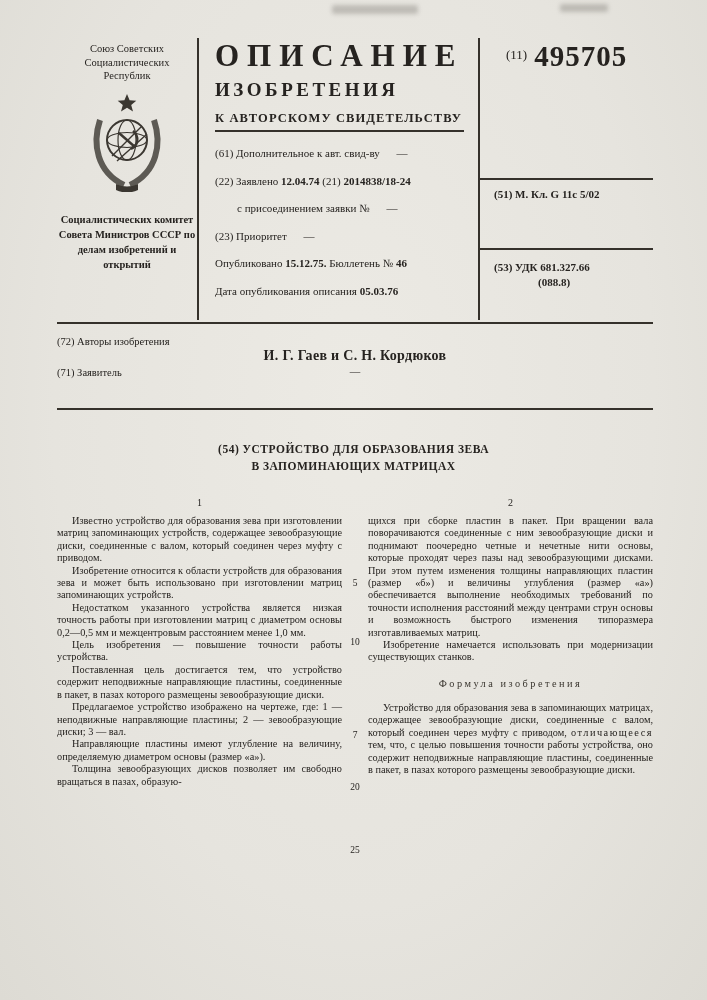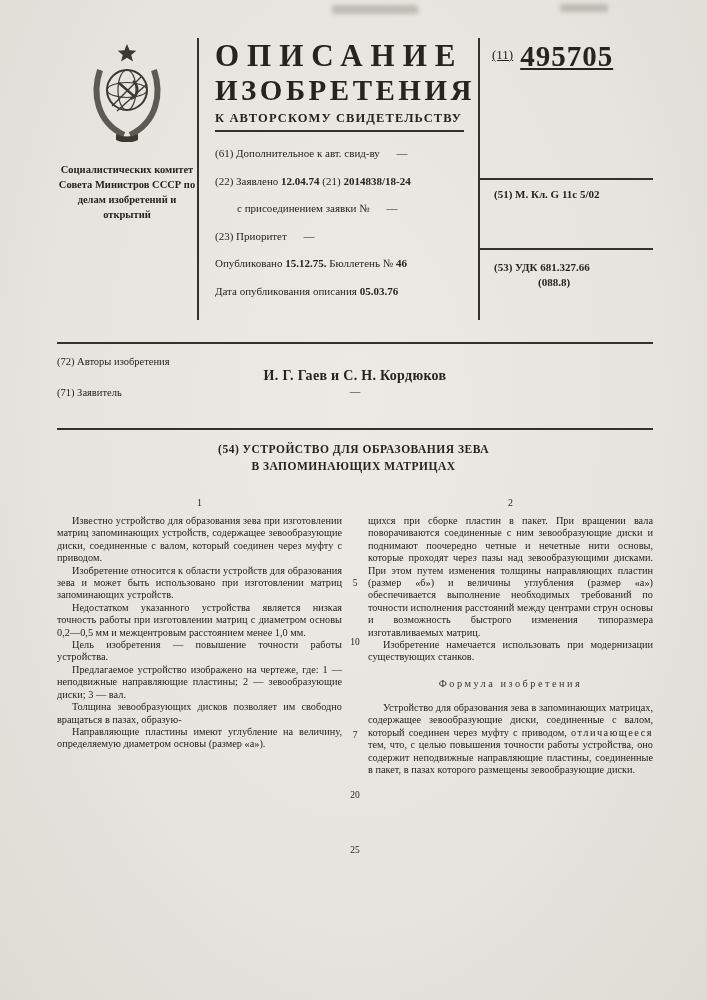--- a/index.html
+++ b/index.html
@@ -23,41 +23,41 @@
   .pub-col { width: 140px; text-align: center; padding-top: 4px; }
   .union { font-size: 10.5px; line-height: 13.5px; width: 110px; margin: 0 auto 9px; }
   .emblem { display: block; margin: 0 auto 20px; }
   .committee { font-weight: bold; font-size: 10.5px; line-height: 15px; width: 138px; margin: 0 auto; }
 
   .mid-col {
     width: 283px; padding: 0 8px 0 16px;
     border-left: 2px solid #35312b; border-right: 2px solid #35312b;
   }
   .m1 { font-size: 31px; font-weight: bold; letter-spacing: 8px; line-height: 36px; white-space: nowrap; }
-  .m2 { font-size: 29px; font-weight: bold; letter-spacing: 3.5px; line-height: 32px; white-space: nowrap; }
+  .m2 { font-size: 19px; font-weight: bold; letter-spacing: 3.5px; line-height: 32px; white-space: nowrap; }
   .sub { display: inline-block; font-size: 12.5px; font-weight: bold; letter-spacing: 1.1px;
          border-bottom: 2px solid #35312b; padding: 4px 2px 4px 0; margin-top: 1px; white-space: nowrap; }
   .fields { margin-top: 15px; font-size: 11px; }
   .bfield { margin-bottom: 15.5px; white-space: nowrap; }
   .bfield .bold { font-weight: bold; text-align: center; }
   .bfield.ind { padding-left: 22px; }
   .dash-gap { margin-left: 14px; }
 
   .right-col { flex: 1; position: relative; padding-left: 14px; }
-  .numrow { position: absolute; top: 2px; left: 12px; display: flex; gap: 7px; align-items: flex-start; text-decoration: underline; }
+  .numrow { position: absolute; top: 2px; left: 26px; display: flex; gap: 7px; align-items: flex-start; }
   .code11 { font-size: 13px; padding-top: 7px; }
   .pubnum { font-size: 29px; font-weight: bold; letter-spacing: 1px; }
   .rdiv { position: absolute; left: 0; right: 0; border-top: 2px solid #35312b; }
   .rdiv.a { top: 140px; } .rdiv.b { top: 210px; }
   .classline { position: absolute; top: 150px; left: 14px; font-size: 11px; font-weight: bold; white-space: nowrap; }
   .udc { position: absolute; top: 222px; left: 14px; font-size: 11px; font-weight: bold; line-height: 15px; }
   .udc .l2 { padding-left: 44px; }
 
   
-  .parties { position: absolute; top: 342px; left: 57px; width: 596px; height: 88px;
+  .parties { position: absolute; top: 322px; left: 57px; width: 596px; height: 88px;
              border-top: 2px solid #35312b; border-bottom: 2px solid #35312b; }
   .prow1 { position: relative; padding-top: 11px; }
   .pcode { font-size: 10.5px; line-height: 14px; width: 150px; }
   .pauthors { position: absolute; left: 0; right: 0; top: 24px; text-align: center;
               font-weight: bold; font-size: 14px; letter-spacing: .3px; }
   .prow2 { position: relative; margin-top: 17px; font-size: 10.5px; }
   .pdash { position: absolute; left: 0; right: 0; top: 0; text-align: center; }
 
   
   .title54 { position: absolute; top: 441px; left: 0; width: 707px; text-align: center;
@@ -65,36 +65,37 @@
 
   
   .bodyblk { position: absolute; top: 497px; left: 57px; width: 596px; }
   .colnums { display: flex; font-size: 10px; margin-bottom: 7px; }
   .colnums .c { width: 285px; text-align: center; }
   .colnums .g { width: 26px; }
   .cols { display: flex; }
   .ltext, .rtext { width: 285px; }
   .gut { width: 26px; position: relative; font-size: 9.5px; }
   .gnum { position: absolute; left: 0; width: 100%; text-align: center; }
-  .gn0 { top: 63px; } .gn1 { top: 122px; } .gn2 { top: 215px; } .gn3 { top: 275px; } .gn4 { top: 330px; }
+  .gn0 { top: 63px; } .gn1 { top: 122px; } .gn2 { top: 215px; } .gn3 { top: 267px; } .gn4 { top: 330px; }
   .bodyblk p { font-size: 10.3px; line-height: 12.4px; text-align: justify; text-indent: 15px; }
   .bodyblk p.noind { text-indent: 0; }
   .fheading { text-align: center; letter-spacing: 2.5px; margin: 14px 0 13px; font-size: 10.3px; color: #3a362f; }
   .emph { letter-spacing: 1.5px; }
 </style>
 </head>
 <body>
 
 <div class="sheet">
   <div class="smudge a"></div>
   <div class="smudge b"></div>
 
   <div class="header">
 
     <div class="pub-col">
+      <div class="union">Союз Советских Социалистических Республик</div>
       <svg class="emblem" width="80" height="100" viewBox="0 0 80 100">
         <path d="M40 2 l2.6 6.2 6.7 .5 -5.1 4.3 1.8 6.5 -6 -3.8 -6 3.8 1.8 -6.5 -5.1 -4.3 6.7 -.5z" fill="#3b3731"></path>
         <path d="M13 28 C5 52 10 80 37 93" fill="none" stroke="#3b3731" stroke-width="6" opacity=".8"></path>
         <path d="M67 28 C75 52 70 80 43 93" fill="none" stroke="#3b3731" stroke-width="6" opacity=".8"></path>
         <circle cx="40" cy="48" r="20" fill="none" stroke="#3b3731" stroke-width="2"></circle>
         <ellipse cx="40" cy="48" rx="20" ry="7.5" fill="none" stroke="#3b3731" stroke-width="1.2"></ellipse>
         <ellipse cx="40" cy="48" rx="9" ry="20" fill="none" stroke="#3b3731" stroke-width="1.2"></ellipse>
         <path d="M25 64 L55 34 M30 69 L60 42" stroke="#3b3731" stroke-width="1.4"></path>
         <path d="M32 41 L48 55 M46 39 C53 45 51 54 44 57" stroke="#3b3731" stroke-width="2.4" fill="none"></path>
         <path d="M29 92 Q40 97 51 92 L51 98 Q40 103 29 98 z" fill="#3b3731"></path>
@@ -175,23 +176,24 @@
       <span class="c">1</span>
       <span class="g"></span>
       <span class="c">2</span>
     </div>
     <div class="cols">
       <div class="ltext">
         <p>Известно устройство для образования зева при изготовлении матриц запоминающих устройств, содержащее зевообразующие диски, соединенные с валом, который соединен через муфту с приводом.</p>
         <p>Изобретение относится к области устройств для образования зева и может быть использовано при изготовлении матриц запоминающих устройств.</p>
         <p>Недостатком указанного устройства является низкая точность работы при изготовлении матриц с диаметром основы 0,2—0,5 мм и межцентровым расстоянием менее 1,0 мм.</p>
         <p>Цель изобретения — повышение точности работы устройства.</p>
+        <p>Поставленная цель достигается тем, что устройство содержит неподвижные направляющие пластины, соединенные в пакет, в пазах которого размещены зевообразующие диски.</p>
         <p>Предлагаемое устройство изображено на чертеже, где: 1 — неподвижные направляющие пластины; 2 — зевообразующие диски; 3 — вал.</p>
+        <p>Направляющие пластины имеют углубление на величину, определяемую диаметром основы (размер «а»).</p>
         <p>Толщина зевообразующих дисков позволяет им свободно вращаться в пазах, образую-</p>
-        <p>Направляющие пластины имеют углубление на величину, определяемую диаметром основы (размер «а»).</p>
       </div>
       <div class="gut">
         <span class="gnum gn0">5</span>
         <span class="gnum gn1">10</span>
         <span class="gnum gn2">7</span>
         <span class="gnum gn3">20</span>
         <span class="gnum gn4">25</span>
       </div>
       <div class="rtext">
         <p class="noind">щихся при сборке пластин в пакет. При вращении вала поворачиваются соединенные с ним зевообразующие диски и поднимают поочередно четные и нечетные нити основы, которые проходят через пазы над зевообразующими дисками. При этом путем изменения толщины направляющих пластин (размер «б») и величины углубления (размер «а») обеспечивается выполнение необходимых требований по точности исполнения расстояний между центрами струн основы и возможность быстрого изменения типоразмера изготавливаемых матриц.</p>

